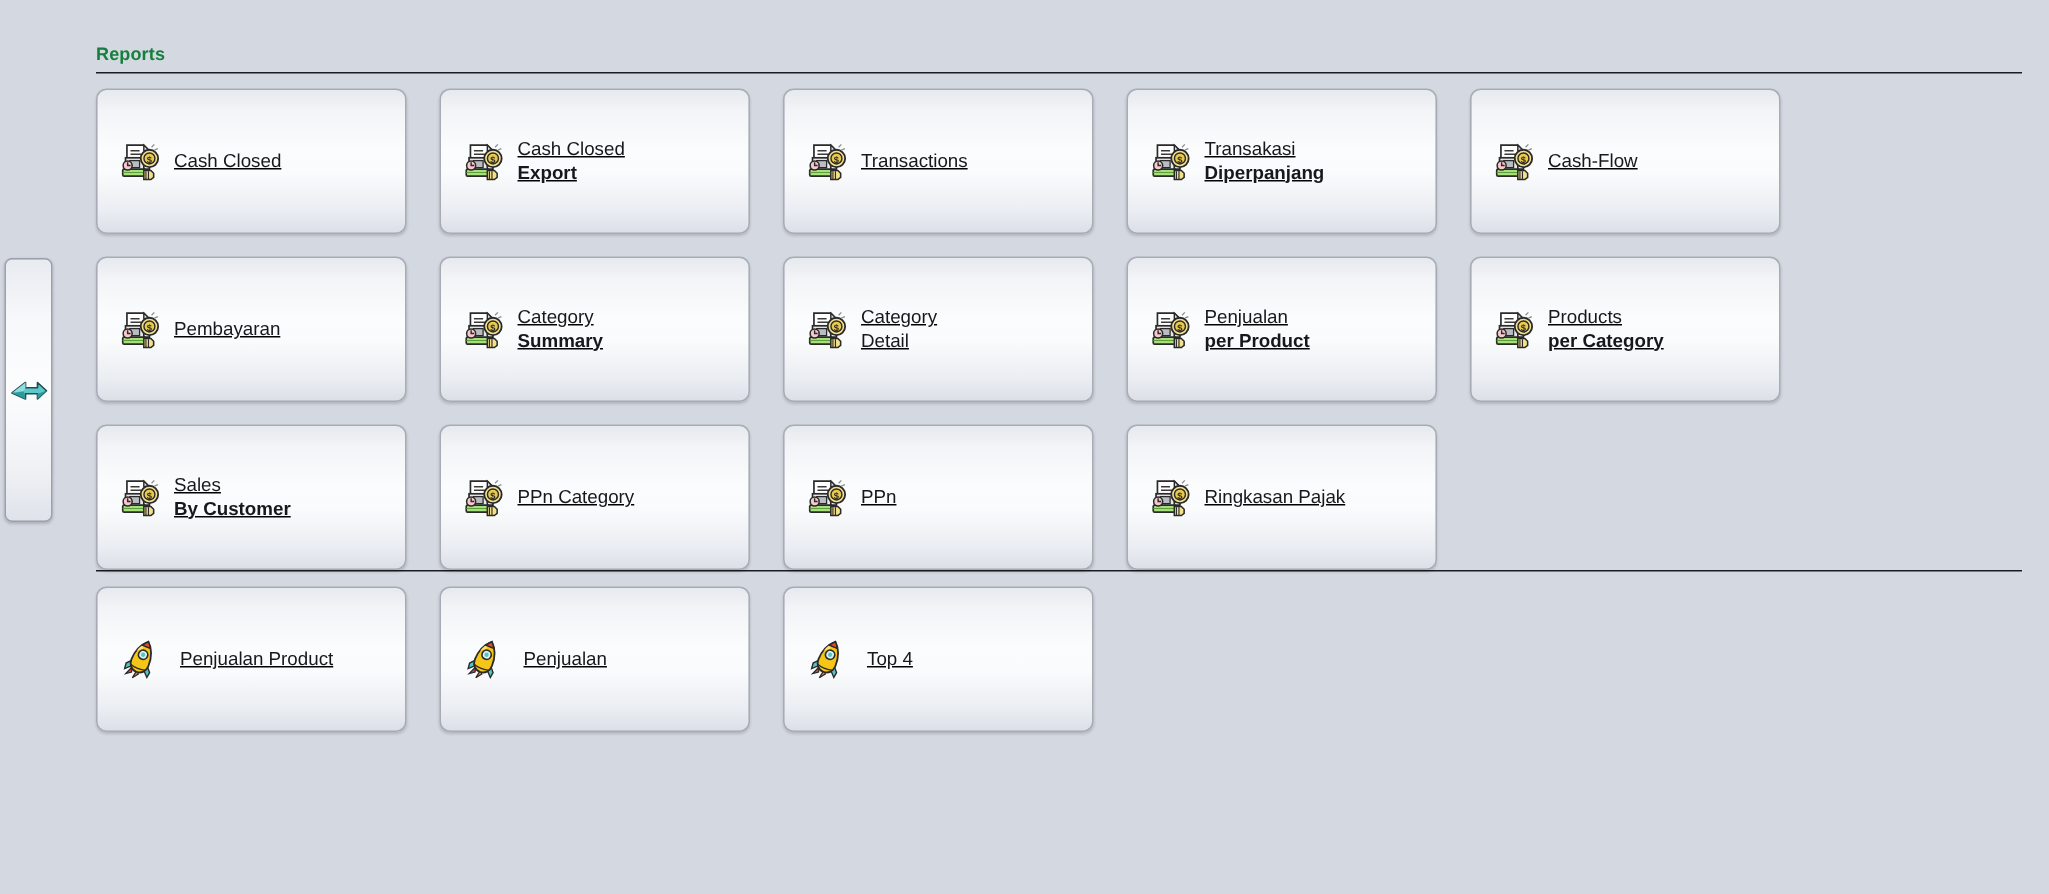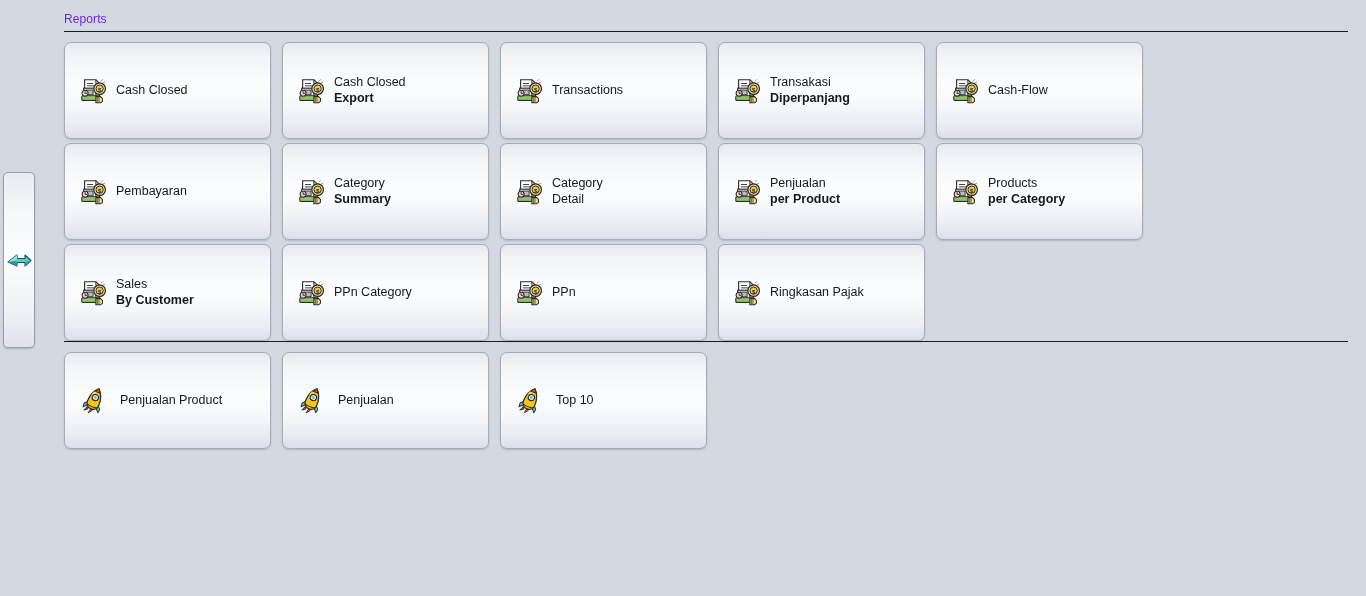--- a/index.html
+++ b/index.html
@@ -42,36 +42,37 @@
   .content {
     position: absolute;
     left: 64px;
     top: 0;
     width: 1284px;
   }
 
   .section { margin: 0; }
   .section-header {
     font-size: 12px;
-    font-weight: normal;
-    color: #6d28d9;
-    padding-top: 12px;
+    font-weight: bold;
+    color: #15803d;
+    padding-top: 29px;
     padding-bottom: 5px;
     letter-spacing: 0.1px;
   }
   .section-rule {
     height: 0;
     border-top: 1px solid #1a1c20;
     margin-bottom: 10px;
   }
 
   .grid {
     display: flex;
     flex-wrap: wrap;
-    gap: 4px;
+    gap: 15px;
+    text-decoration: underline;
   }
 
   
   .card {
     width: 207px;
     height: 97px;
     margin-right: 7px;
     border: 1px solid #a6abb5;
     border-radius: 7px;
     background: linear-gradient(to bottom,
@@ -698,20 +699,20 @@
 
       <path d="M16 2 c1.2 1.1 2.2 2.4 3 3.9 l-6 0 c0.8 -1.5 1.8 -2.8 3 -3.9 z" fill="#e8452c" stroke="#2a2a2a" stroke-width="1"></path>
 
       <circle cx="16" cy="12" r="3.3" fill="#d9f2f3" stroke="#2a2a2a" stroke-width="1.2"></circle>
       <circle cx="16" cy="12" r="1.5" fill="#57c4c4" stroke="none"></circle>
 
       <path d="M10 21.5 q6 2 12 0" fill="none" stroke="#2a2a2a" stroke-width="1"></path>
     </g>
   </svg>
             <div class="card-label single">
-              <span class="l1">Top 10</span>
+              <span class="l1">Top 4</span>
             </div>
           </div>
         </div>
       </div>
   </div>
 
 </div>
 
 </body></html>

